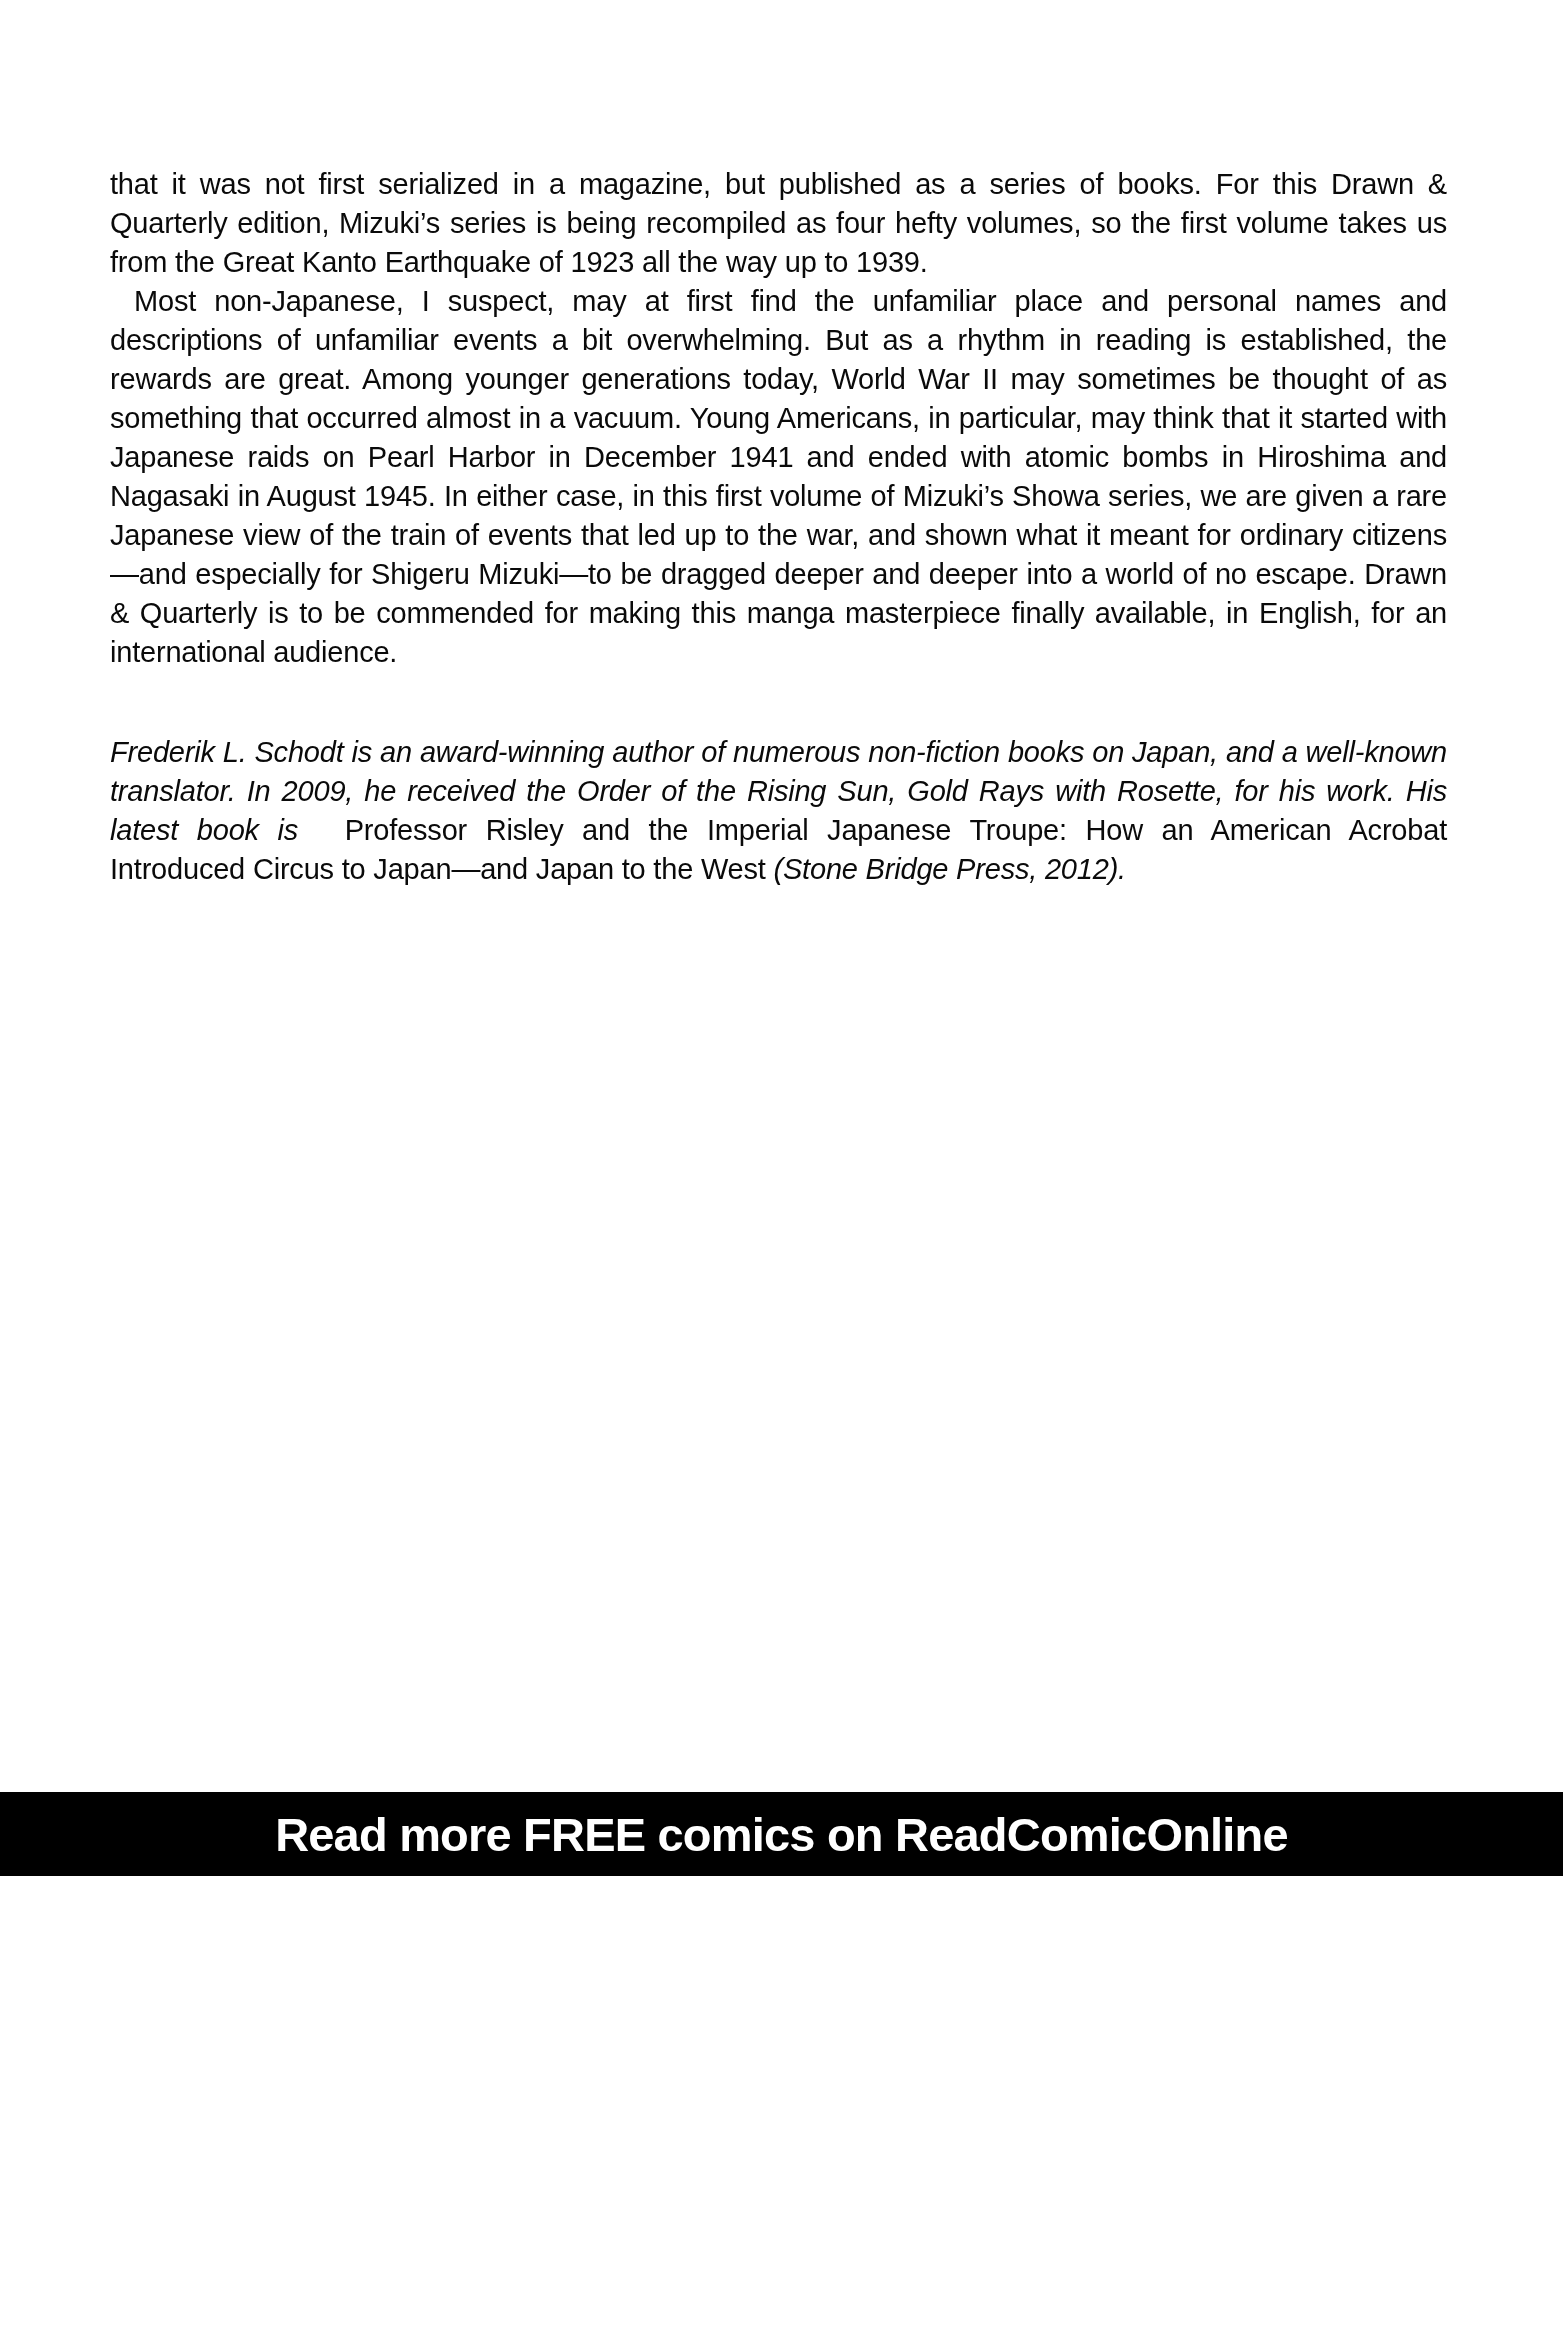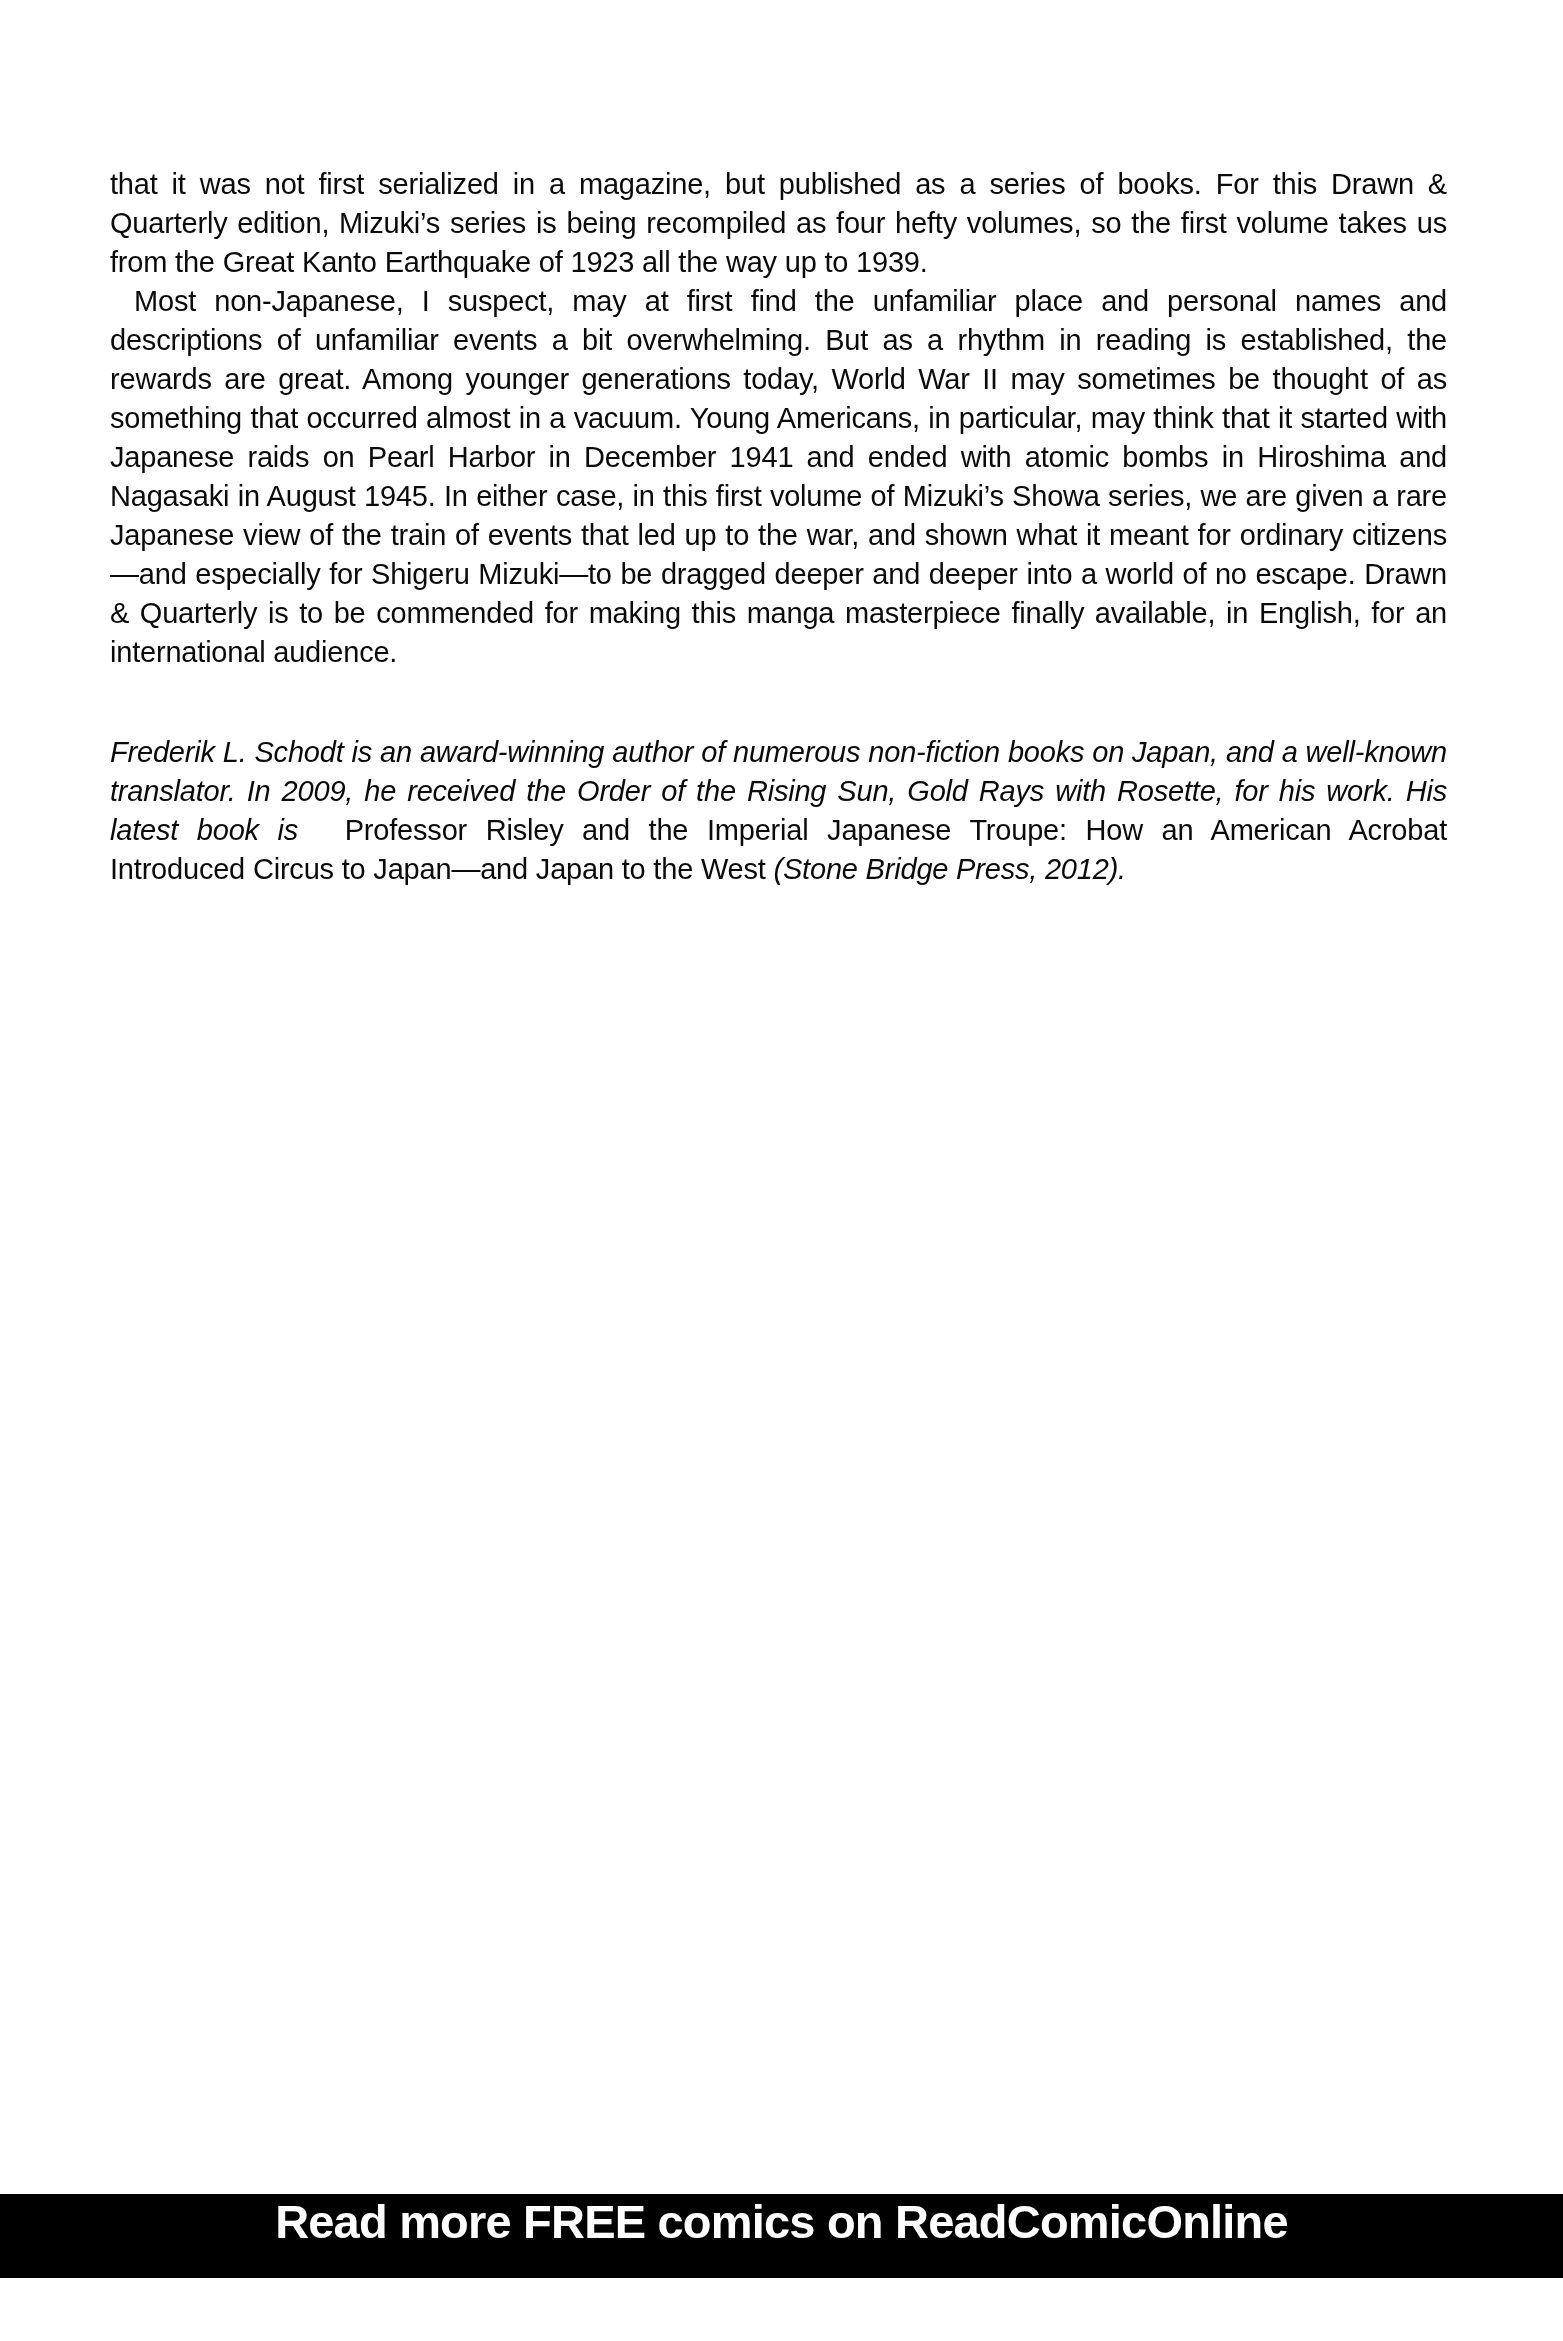--- a/index.html
+++ b/index.html
@@ -3,21 +3,21 @@
 <meta charset="utf-8">
 <style>
   html, body {
     margin: 0;
     padding: 0;
     background: #ffffff;
   }
   .page {
     position: relative;
     width: 1563px;
-    height: 2278px;
+    height: 1876px;
     background: #ffffff;
     overflow: hidden;
     font-family: "Liberation Sans", sans-serif;
   }
   .text-block {
     position: absolute;
     left: 110px;
     right: 116px;
     top: 165px;
     color: #0a0a0a;
@@ -42,20 +42,21 @@
     margin-left: 28px;
   }
   .banner {
     position: absolute;
     left: 0;
     right: 0;
     bottom: 0;
     height: 84px;
     background: #000000;
     display: flex;
+    align-items: center;
     justify-content: center;
     cursor: pointer;
   }
   .banner-label {
     color: #ffffff;
     font-weight: bold;
     font-size: 47px;
     letter-spacing: -0.8px;
     white-space: nowrap;
   }

